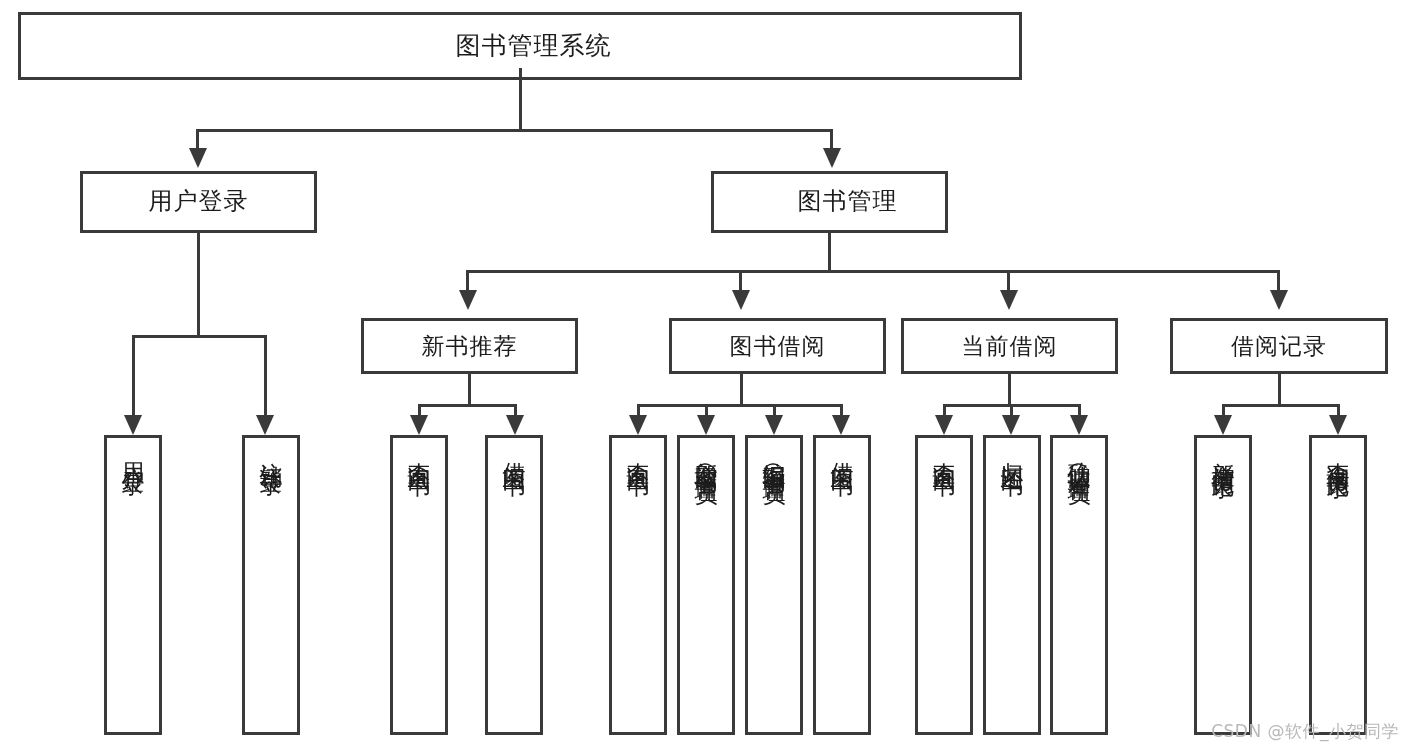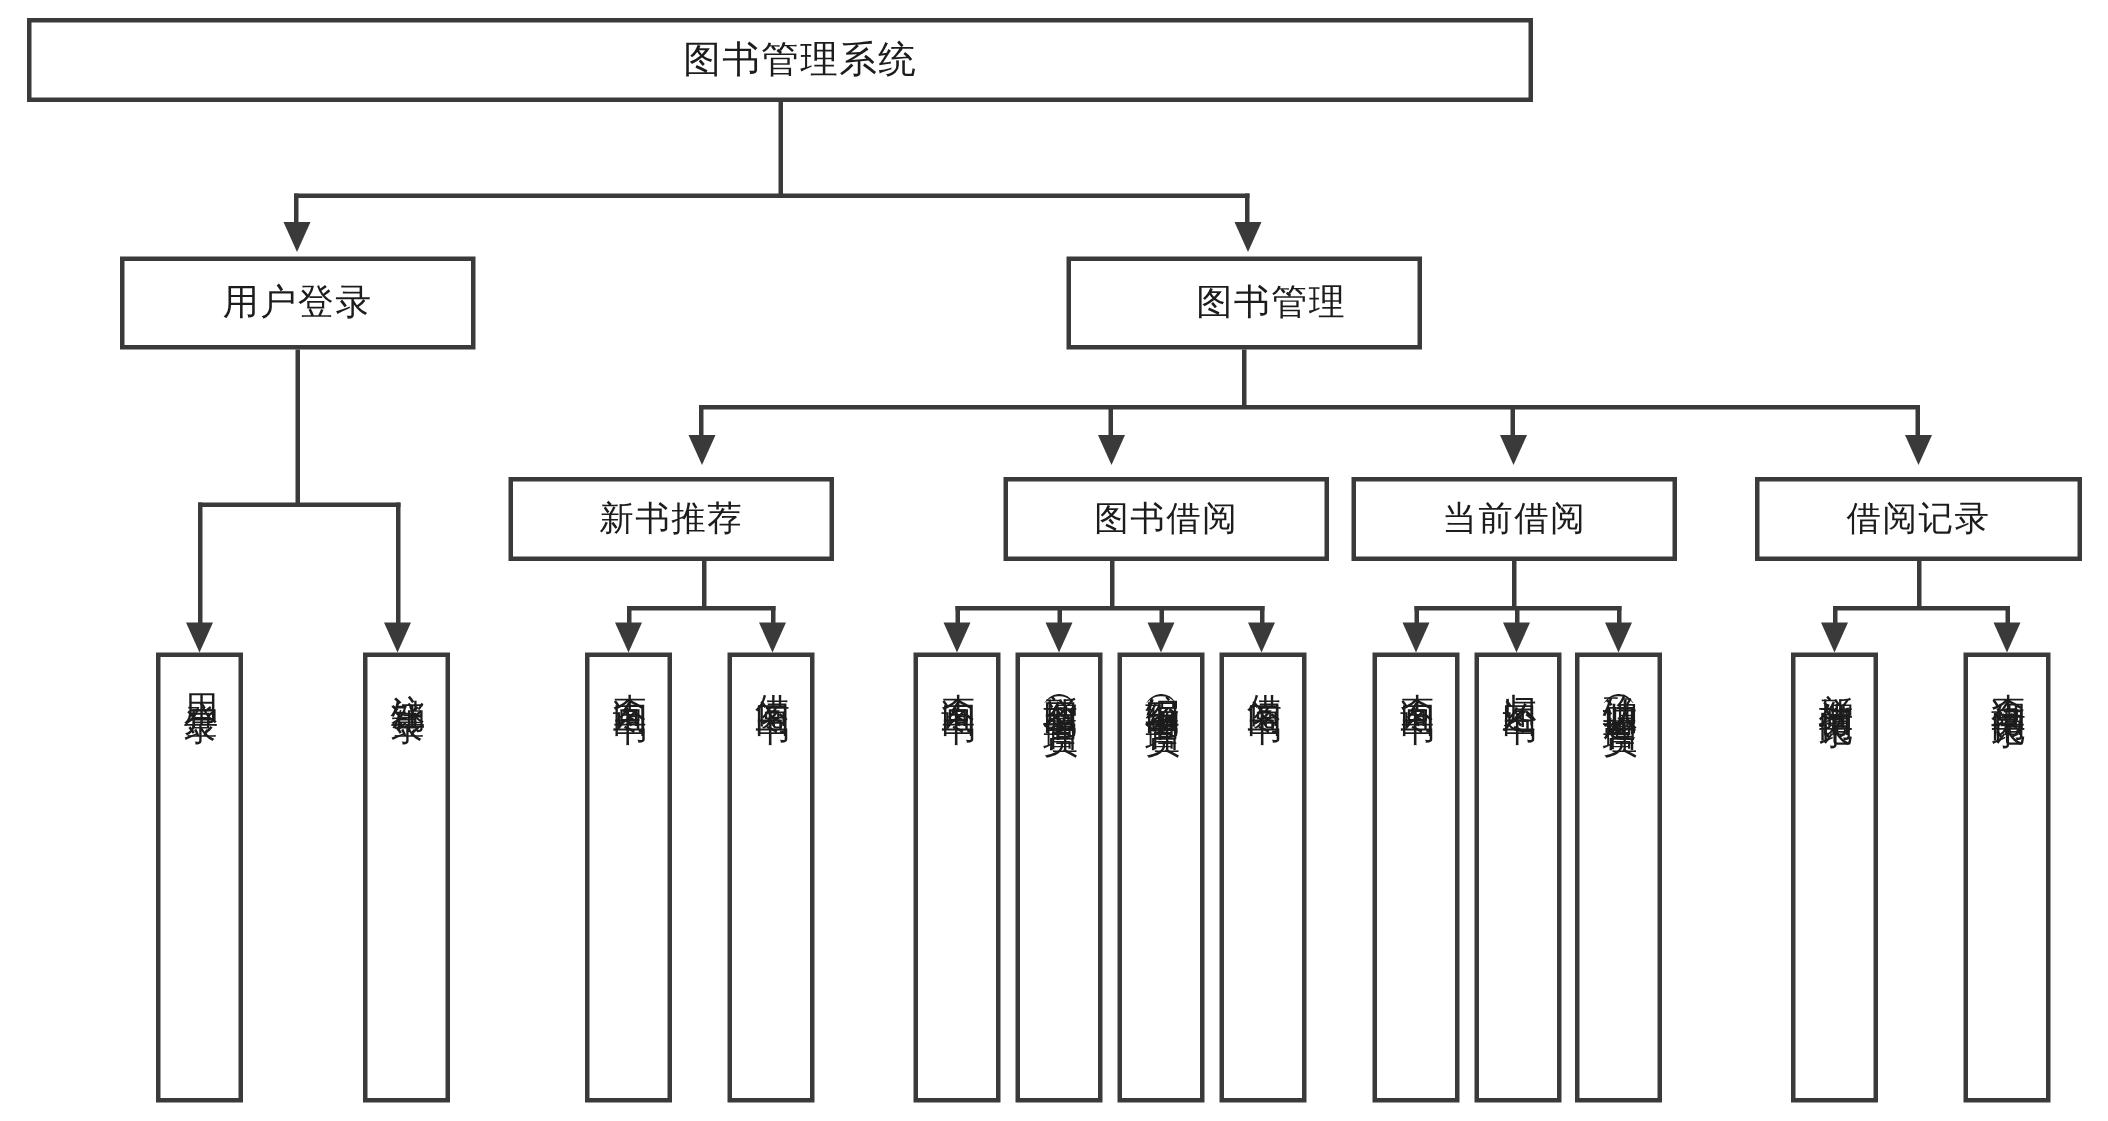--- a/index.html
+++ b/index.html
@@ -75,21 +75,21 @@
     letter-spacing:0.5px;
     white-space:nowrap;
     pointer-events:none;
   }
 </style>
 </head>
 <body>
 
 <div id="canvas">
 
-  <div class="node root" style="left:18px;top:12px;width:1004px;height:56px;padding-left:27px;">
+  <div class="node root" style="left:18px;top:12px;width:1004px;height:68px;padding-left:27px;">
     <span class="node-label">图书管理系统</span>
   </div>
 
   <div class="conn v" style="left:519px;top:68px;height:62px;"></div>
   <div class="conn h" style="left:196px;top:129px;width:637px;"></div>
   <div class="conn v" style="left:196px;top:129px;height:25px;"></div>
   <div class="conn v" style="left:830px;top:129px;height:25px;"></div>
   <div class="arrow" style="left:189px;top:148px;"></div>
   <div class="arrow" style="left:823px;top:148px;"></div>
 
@@ -112,21 +112,21 @@
   <div class="conn h" style="left:466px;top:270px;width:814px;"></div>
   <div class="conn v" style="left:466px;top:270px;height:25px;"></div>
   <div class="conn v" style="left:739px;top:270px;height:25px;"></div>
   <div class="conn v" style="left:1007px;top:270px;height:25px;"></div>
   <div class="conn v" style="left:1277px;top:270px;height:25px;"></div>
   <div class="arrow" style="left:459px;top:290px;"></div>
   <div class="arrow" style="left:732px;top:290px;"></div>
   <div class="arrow" style="left:1000px;top:290px;"></div>
   <div class="arrow" style="left:1270px;top:290px;"></div>
 
-  <div class="node lvl3" style="left:339px;top:318px;width:217px;height:56px;">
+  <div class="node lvl3" style="left:361px;top:318px;width:217px;height:56px;">
     <span class="node-label">新书推荐</span>
   </div>
   <div class="node lvl3" style="left:633px;top:318px;width:217px;height:56px;margin-left:36px;">
     <span class="node-label">图书借阅</span>
   </div>
   <div class="node lvl3" style="left:1170px;top:318px;width:218px;height:56px;">
     <span class="node-label">借阅记录</span>
   </div>
   <div class="node lvl3" style="left:901px;top:318px;width:217px;height:56px;">
     <span class="node-label">当前借阅</span>
@@ -203,14 +203,15 @@
     <span class="node-label">确认归还（管理员）</span>
   </div>
 
   <div class="node leaf tall" style="left:1194px;top:435px;width:58px;height:300px;">
     <span class="node-label">新增借阅记录</span>
   </div>
   <div class="node leaf tall" style="left:1309px;top:435px;width:58px;height:300px;">
     <span class="node-label">查询借阅记录</span>
   </div>
 
+  <div id="watermark">CSDN @软件_小贺同学</div>
 
 </div>
 
 </body></html>

